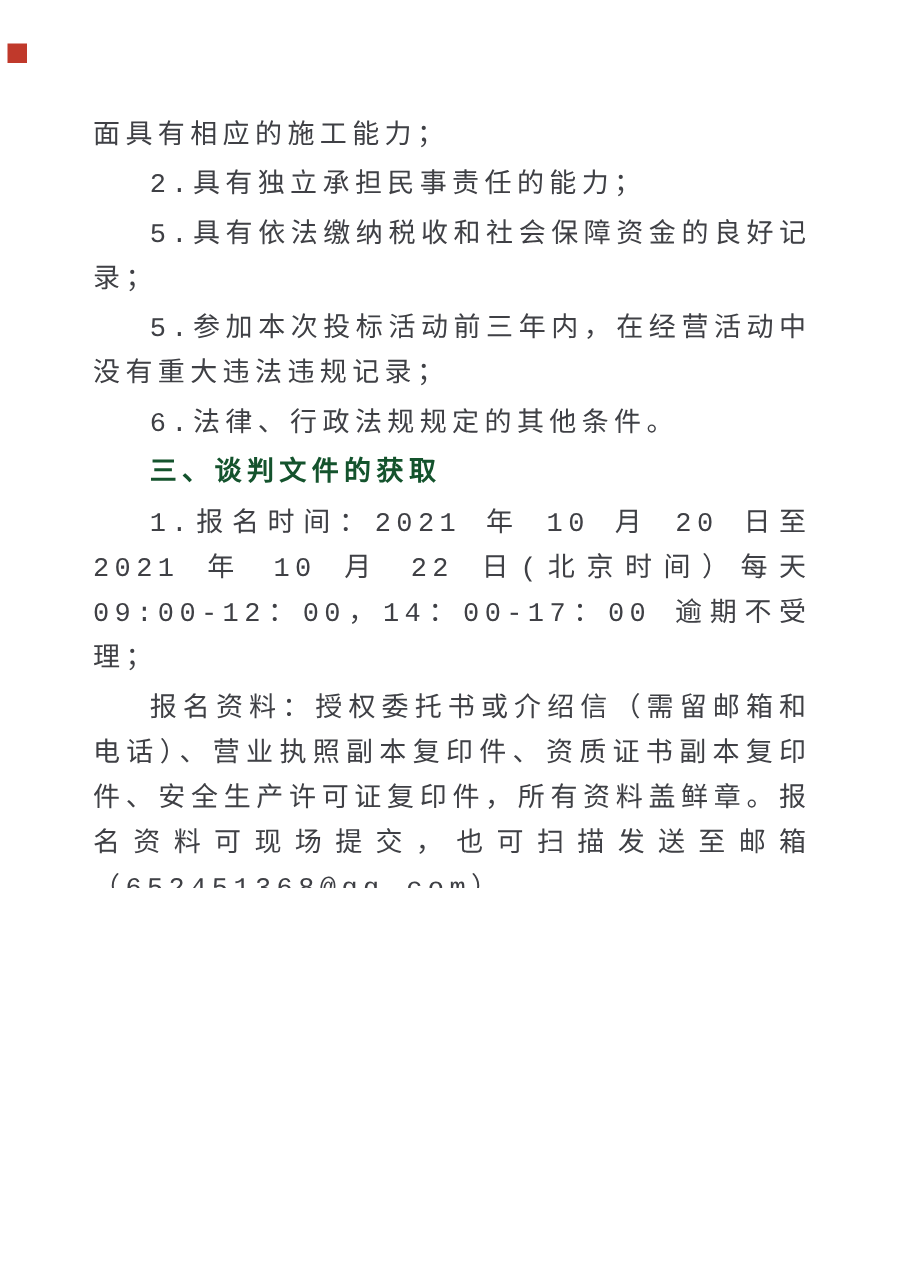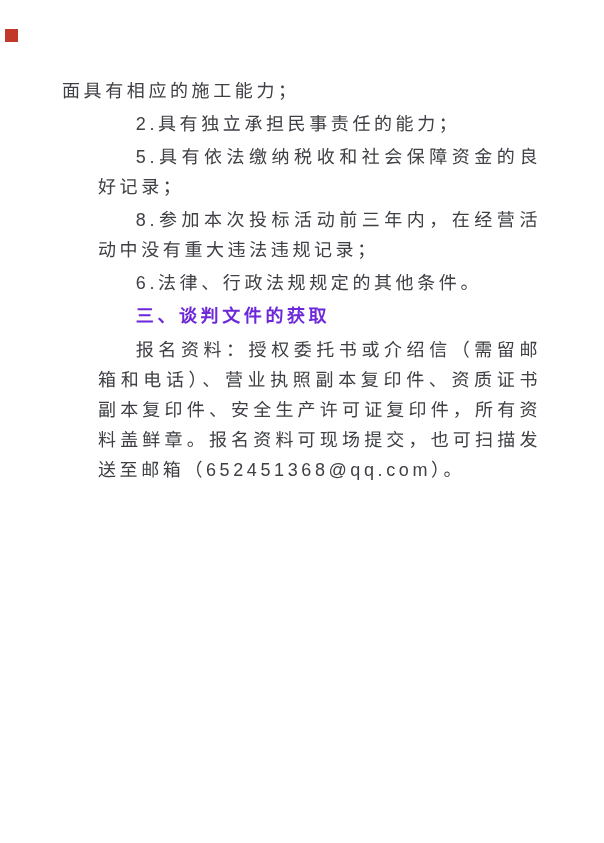--- a/index.html
+++ b/index.html
@@ -6,21 +6,21 @@
     margin: 0;
     padding: 0;
     background: #ffffff;
   }
   .page {
     position: relative;
     width: 604px;
     height: 592px;
     background: #ffffff;
     overflow: hidden;
-    font-family: Liberation Sans, sans-serif;
+    font-family: Liberation Mono, monospace;
   }
   .red-mark {
     position: absolute;
     left: 5px;
     top: 29px;
     width: 13px;
     height: 13px;
     background: #c0392b;
   }
   .doc-body {
@@ -33,40 +33,40 @@
     line-height: 30px;
     letter-spacing: 0.20em;
     text-align: justify;
     text-justify: inter-character;
   }
   .para {
     margin: 0 0 3px 0;
   }
   .para.indent {
     text-indent: 2.1em;
-    margin-left: 36px;
   }
   .para.heading {
     font-weight: 700;
-    color: #6d28d9;
+    color: #14532d;
     margin-top: 2px;
     margin-bottom: 4px;
   }
   .underline {
     text-decoration: underline;
     text-underline-offset: 4px;
   }
 </style>
 </head>
 <body>
 
 <div class="page">
   <div class="red-mark" style="background-color: rgb(192, 57, 43);"></div>
   <div class="doc-body" style="color: rgb(63, 64, 69);">
       <p class="para body"><span>面具有相应的施工能力；</span></p>
       <p class="para body indent"><span>2.具有独立承担民事责任的能力；</span></p>
       <p class="para body indent"><span>5.具有依法缴纳税收和社会保障资金的良好记录；</span></p>
-      <p class="para body indent"><span>8.参加本次投标活动前三年内，在经营活动中没有重大违法违规记录；</span></p>
+      <p class="para body indent"><span>5.参加本次投标活动前三年内，在经营活动中没有重大违法违规记录；</span></p>
       <p class="para body indent"><span>6.法律、行政法规规定的其他条件。</span></p>
       <p class="para heading indent"><span>三、谈判文件的获取</span></p>
+      <p class="para body indent"><span>1.报名时间：2021 年 10 月 20 日至 2021 年 10 月 22 日(北京时间）每天 09:00-12：00，14：00-17：00 逾期不受理；</span></p>
       <p class="para body indent"><span>报名资料：授权委托书或介绍信（需留邮箱和电话）、营业执照副本复印件、资质证书副本复印件、安全生产许可证复印件，所有资料盖鲜章。报名资料可现场提交，也可扫描发送至邮箱（652451368@qq.com）。</span></p>
     </div>
 </div>
 
 </body></html>

